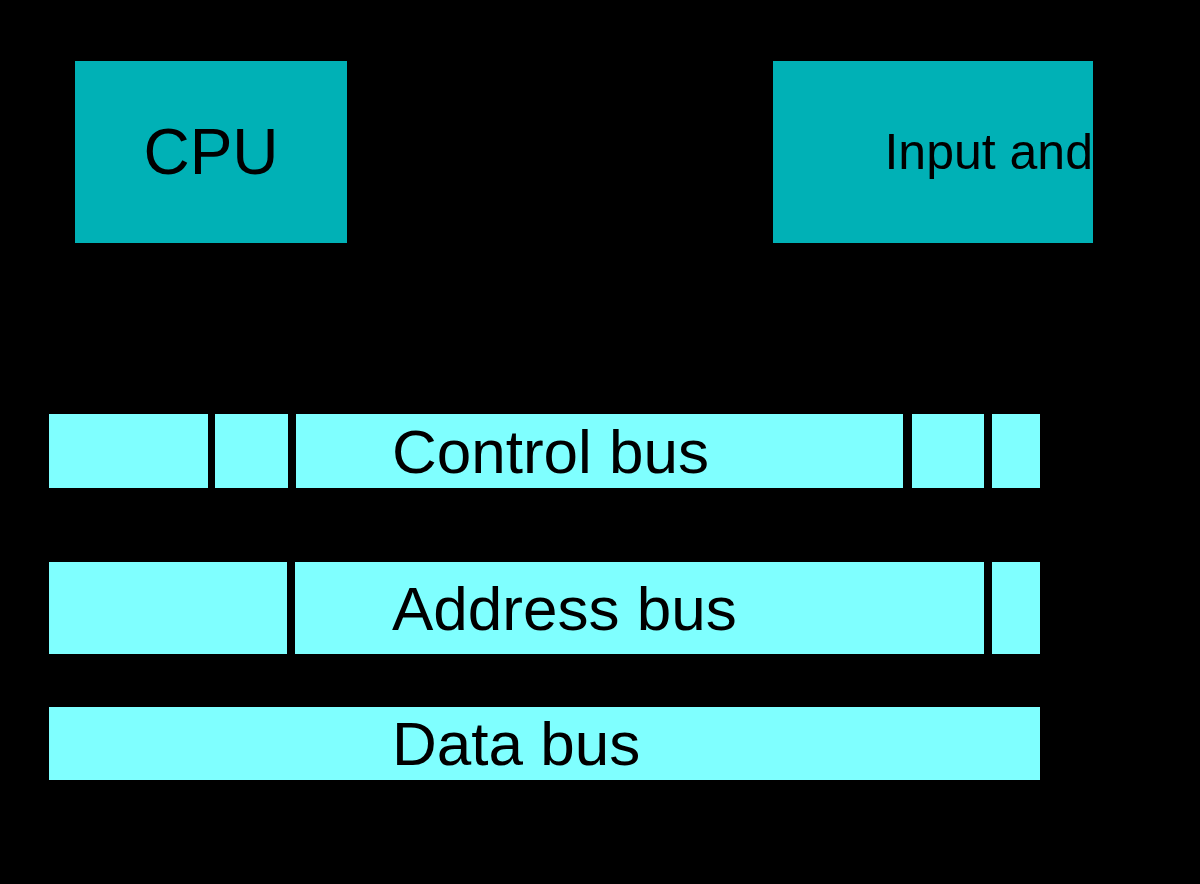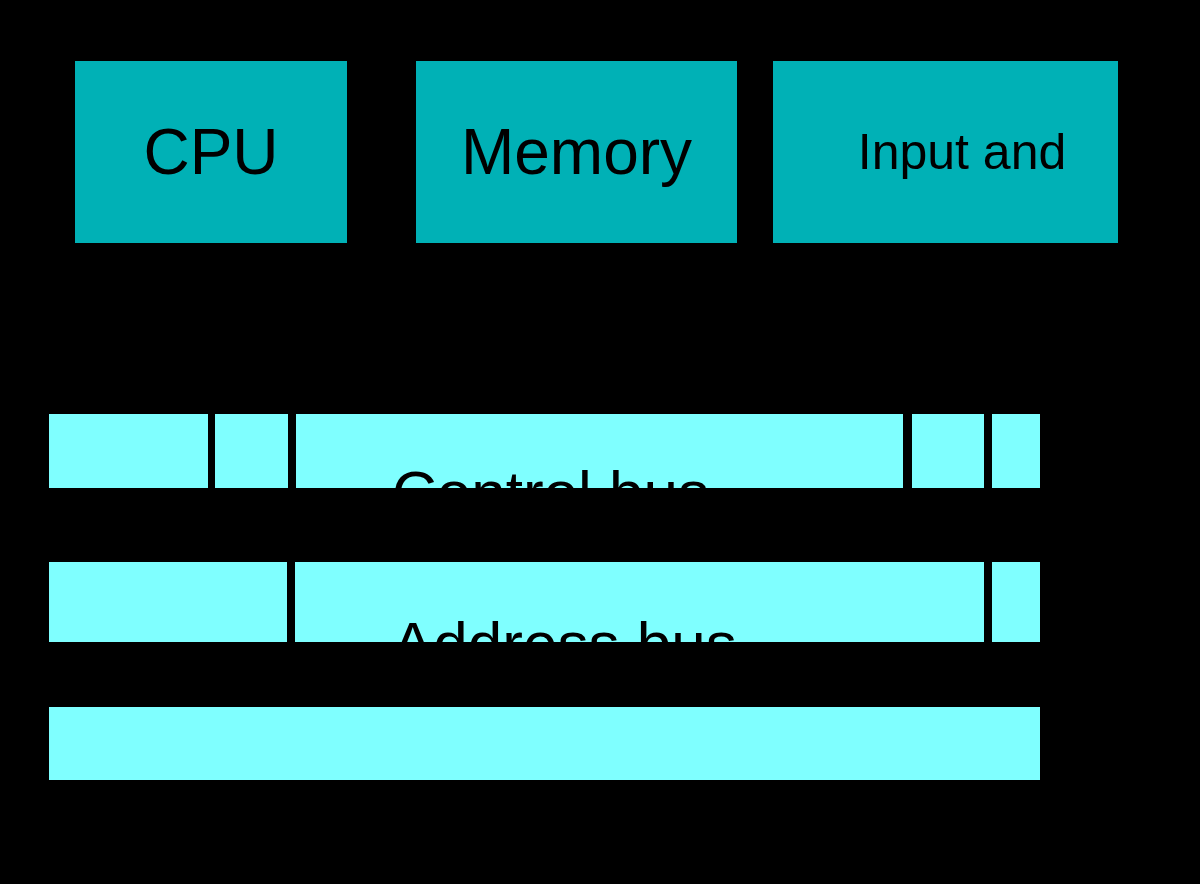--- a/index.html
+++ b/index.html
@@ -16,63 +16,59 @@
     top: 61px;
     height: 182px;
     background: var(--box-fill, #00B1B6);
     display: flex;
     align-items: center;
     justify-content: center;
     color: var(--text, #000);
   }
   .box-cpu    { left: 75px;  width: 272px; }
   .box-memory { left: 416px; width: 321px; }
-  .box-io     { left: 773px; width: 345px; justify-content: center; box-sizing: border-box; padding-left: 33px; }
+  .box-io     { left: 773px; width: 320px; justify-content: flex-end; box-sizing: border-box; padding-left: 33px; }
   .box-label  { font-size: 64px; letter-spacing: 0px; }
   .io-label   { font-size: 50px; line-height: 57px; }
   .io-line    { display: block; }
   .bus {
     position: absolute;
     left: 0;
     width: 1200px;
   }
   .bus-control { top: 414px; height: 74px; }
-  .bus-address { top: 562px; height: 80px; }
+  .bus-address { top: 562px; height: 92px; }
   .bus-data    { top: 707px; height: 73px; }
   .seg {
     position: absolute;
     top: 0;
     height: 100%;
     background: var(--bus-fill, #7FFFFF);
   }
   .bus-label {
     position: absolute;
     left: 392px;
     top: 0;
     height: 100%;
     display: flex;
     align-items: center;
     font-size: 62px;
     color: var(--text, #000);
     white-space: nowrap;
-    margin-top: 41px;
   }
 </style>
 </head>
 <body>
 
 <div class="canvas" style="--bg: #000000; --box-fill: #00B1B6; --bus-fill: #7FFFFF; --text: #000000;">
 
   <div class="box box-cpu">
     <span class="box-label">CPU</span>
   </div>
 
-  <div class="box box-memory">
-    <span class="box-label">Memory</span>
-  </div>
 
   <div class="box box-io">
     <span class="box-label io-label">
       <span class="io-line">Input and</span>
     </span>
   </div>
 
   <div class="bus bus-control">
     <div class="seg" style="left:49px;  width:159px;"></div>
     <div class="seg" style="left:215px; width:73px;"></div>
@@ -84,15 +80,16 @@
 
   <div class="bus bus-address">
     <div class="seg" style="left:49px;  width:238px;"></div>
     <div class="seg" style="left:295px; width:689px;"></div>
     <div class="seg" style="left:992px; width:48px;"></div>
     <span class="bus-label">Address bus</span>
   </div>
 
   <div class="bus bus-data">
     <div class="seg" style="left:49px; width:991px;"></div>
+    <span class="bus-label">Data bus</span>
   </div>
 
 </div>
 
 </body></html>

